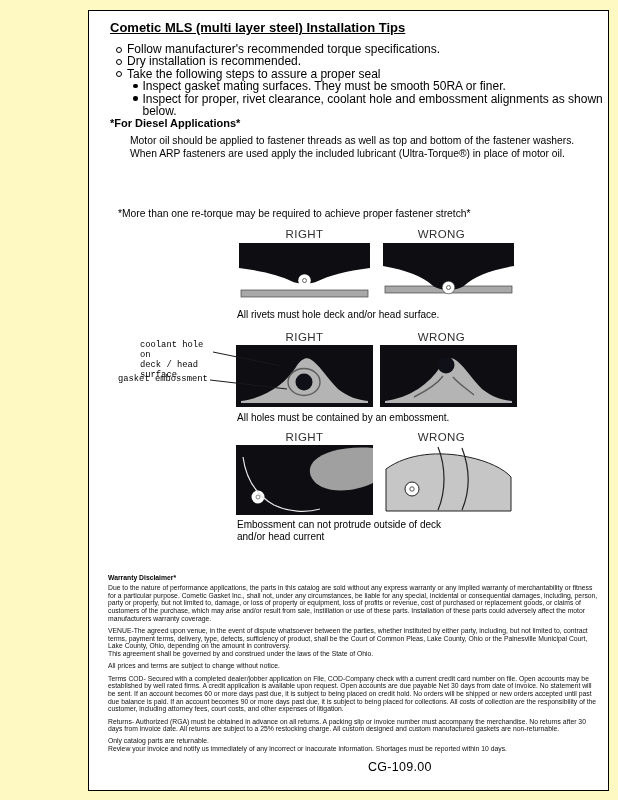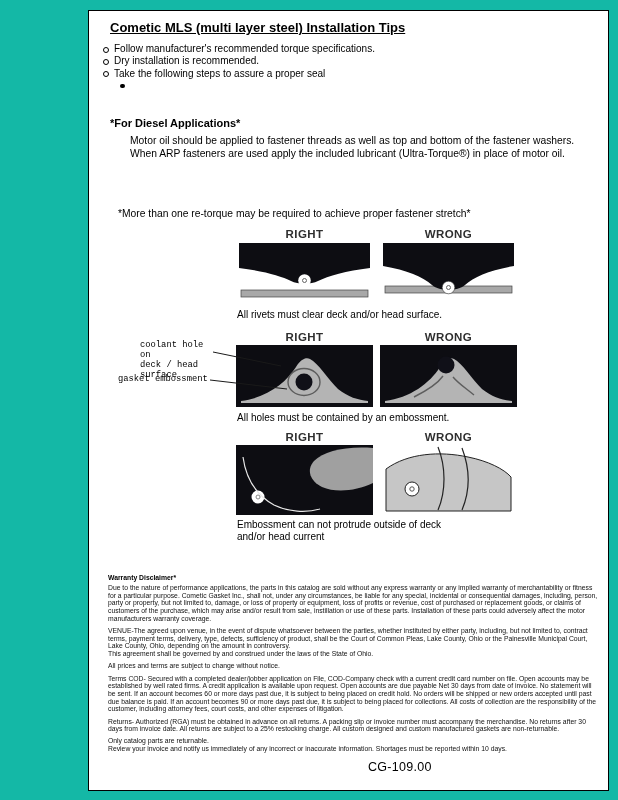--- a/index.html
+++ b/index.html
@@ -3,36 +3,36 @@
 <meta charset="utf-8">
 <style>
   html, body {
     margin: 0; padding: 0;
     width: 618px; height: 800px;
     background: #ffffff;
     overflow: hidden;
     font-family: "Liberation Sans", sans-serif;
     color: #000;
   }
-  .page { position: relative; width: 618px; height: 800px; background: #14b8a6; }
+  .page { position: relative; width: 618px; height: 800px; background: #fef9c3; }
   .frame {
     position: absolute; left: 88px; top: 10px;
     width: 521px; height: 781px;
     border: 1.5px solid #000; box-sizing: border-box;
     background: #fff;
   }
   .abs { position: absolute; }
   .preline { white-space: pre-line; }
 
   .title {
     left: 110px; top: 20px;
     font-size: 13px; font-weight: bold;
     text-decoration: underline;
   }
-  .tips { left: 103px; top: 43px; width: 500px; font-size: 10px; }
+  .tips { left: 116px; top: 43px; width: 500px; font-size: 12px; }
   .tip-row { display: flex; align-items: flex-start; line-height: 12.4px; }
   .tip-row.sub { padding-left: 17px; }
   .b-marker {
     flex: 0 0 auto; width: 4px; height: 4px;
     border: 1px solid #000; border-radius: 50%;
     margin: 3.5px 5px 0 0;
   }
   .sb-marker {
     flex: 0 0 auto; width: 4.5px; height: 4.5px;
     background: #000; border-radius: 50%;
@@ -40,22 +40,22 @@
   }
 
   .diesel-h { left: 110px; top: 117px; font-size: 11px; font-weight: bold; text-align: right; }
   .body-p { left: 110px; width: 500px; font-size: 10.3px; line-height: 13px; }
   .p1 { top: 134px; margin-left: 20px; }
   .p2 { top: 167px; }
   .p3 { top: 207px; margin-left: 8px; }
 
   .hdr-row {
     left: 236px; width: 281px;
-    display: flex; gap: 7px;
-    font-size: 11.5px; color: #2f2f2f; letter-spacing: 0.4px; font-weight: bold;
+    display: flex; 
+    font-size: 11.5px; color: #2f2f2f; letter-spacing: 0.4px;
   }
   .hdr-row span { flex: 0 0 137px; text-align: center; }
   .panel-row { left: 236px; width: 281px; display: flex; gap: 7px; }
   .panel { flex: 0 0 137px; display: block; }
   .cap { left: 237px; width: 300px; font-size: 10px; line-height: 12px; }
 
   .r1h { top: 228px; } .r1p { top: 243px; } .r1c { top: 309px; }
   .r2h { top: 331px; } .r2p { top: 345px; } .r2c { top: 412px; }
   .r3h { top: 431px; } .r3p { top: 445px; } .r3c { top: 519px; }
 
@@ -86,20 +86,25 @@
     <div class="tip-row">
       <span class="b-marker"></span>
       <span>Dry installation is recommended.</span>
     </div>
     <div class="tip-row">
       <span class="b-marker"></span>
       <span>Take the following steps to assure a proper seal</span>
     </div>
     <div class="tip-row sub">
       <span class="sb-marker"></span>
+      <span>Inspect gasket mating surfaces.  They must be smooth 50RA or finer.</span>
+    </div>
+    <div class="tip-row sub">
+      <span class="sb-marker"></span>
+      <span>Inspect for proper, rivet clearance, coolant hole and embossment alignments as shown below.</span>
     </div>
   </div>
 
   <div class="abs diesel-h">*For Diesel Applications*</div>
   <div class="abs body-p p1 preline">Motor oil should be applied to fastener threads as well as top and bottom of the fastener washers.
 When ARP fasteners are used apply the included lubricant (Ultra-Torque®) in place of motor oil.</div>
   <div class="abs body-p p3">*More than one re-torque may be required to achieve proper fastener stretch*</div>
 
   <div class="abs hdr-row r1h">
     <span>RIGHT</span>
@@ -114,21 +119,21 @@
       <circle cx="68.5" cy="37.5" r="2" fill="none" stroke="#666" stroke-width="1"></circle>
     </svg>
     <svg class="panel" viewBox="0 0 137 60" width="137" height="60">
       <rect x="0" y="0" width="137" height="60" fill="#ffffff"></rect>
       <rect x="5" y="43" width="127" height="7" fill="#a8a8a8" stroke="#444" stroke-width="0.7"></rect>
       <path d="M3,0 H134 V23 C110,27 94,34 85,42 C77,48.5 60,48.5 52,42 C43,34 27,27 3,23 Z" fill="#0d0d12"></path>
       <circle cx="68.5" cy="44.5" r="6.3" fill="#ffffff" stroke="#333" stroke-width="0.6"></circle>
       <circle cx="68.5" cy="44.5" r="2" fill="none" stroke="#666" stroke-width="1"></circle>
     </svg>
   </div>
-  <div class="abs cap r1c">All rivets must clear deck and/or head surface.</div>
+  <div class="abs cap r1c">All rivets must hole deck and/or head surface.</div>
 
   <div class="abs hdr-row r2h">
     <span>RIGHT</span>
     <span>WRONG</span>
   </div>
   <div class="abs lbl lbl1 preline">coolant hole on
 deck / head surface</div>
   <div class="abs lbl lbl2">gasket embossment</div>
   <div class="abs panel-row r2p">
     <svg class="panel" viewBox="0 0 137 62" width="137" height="62">

